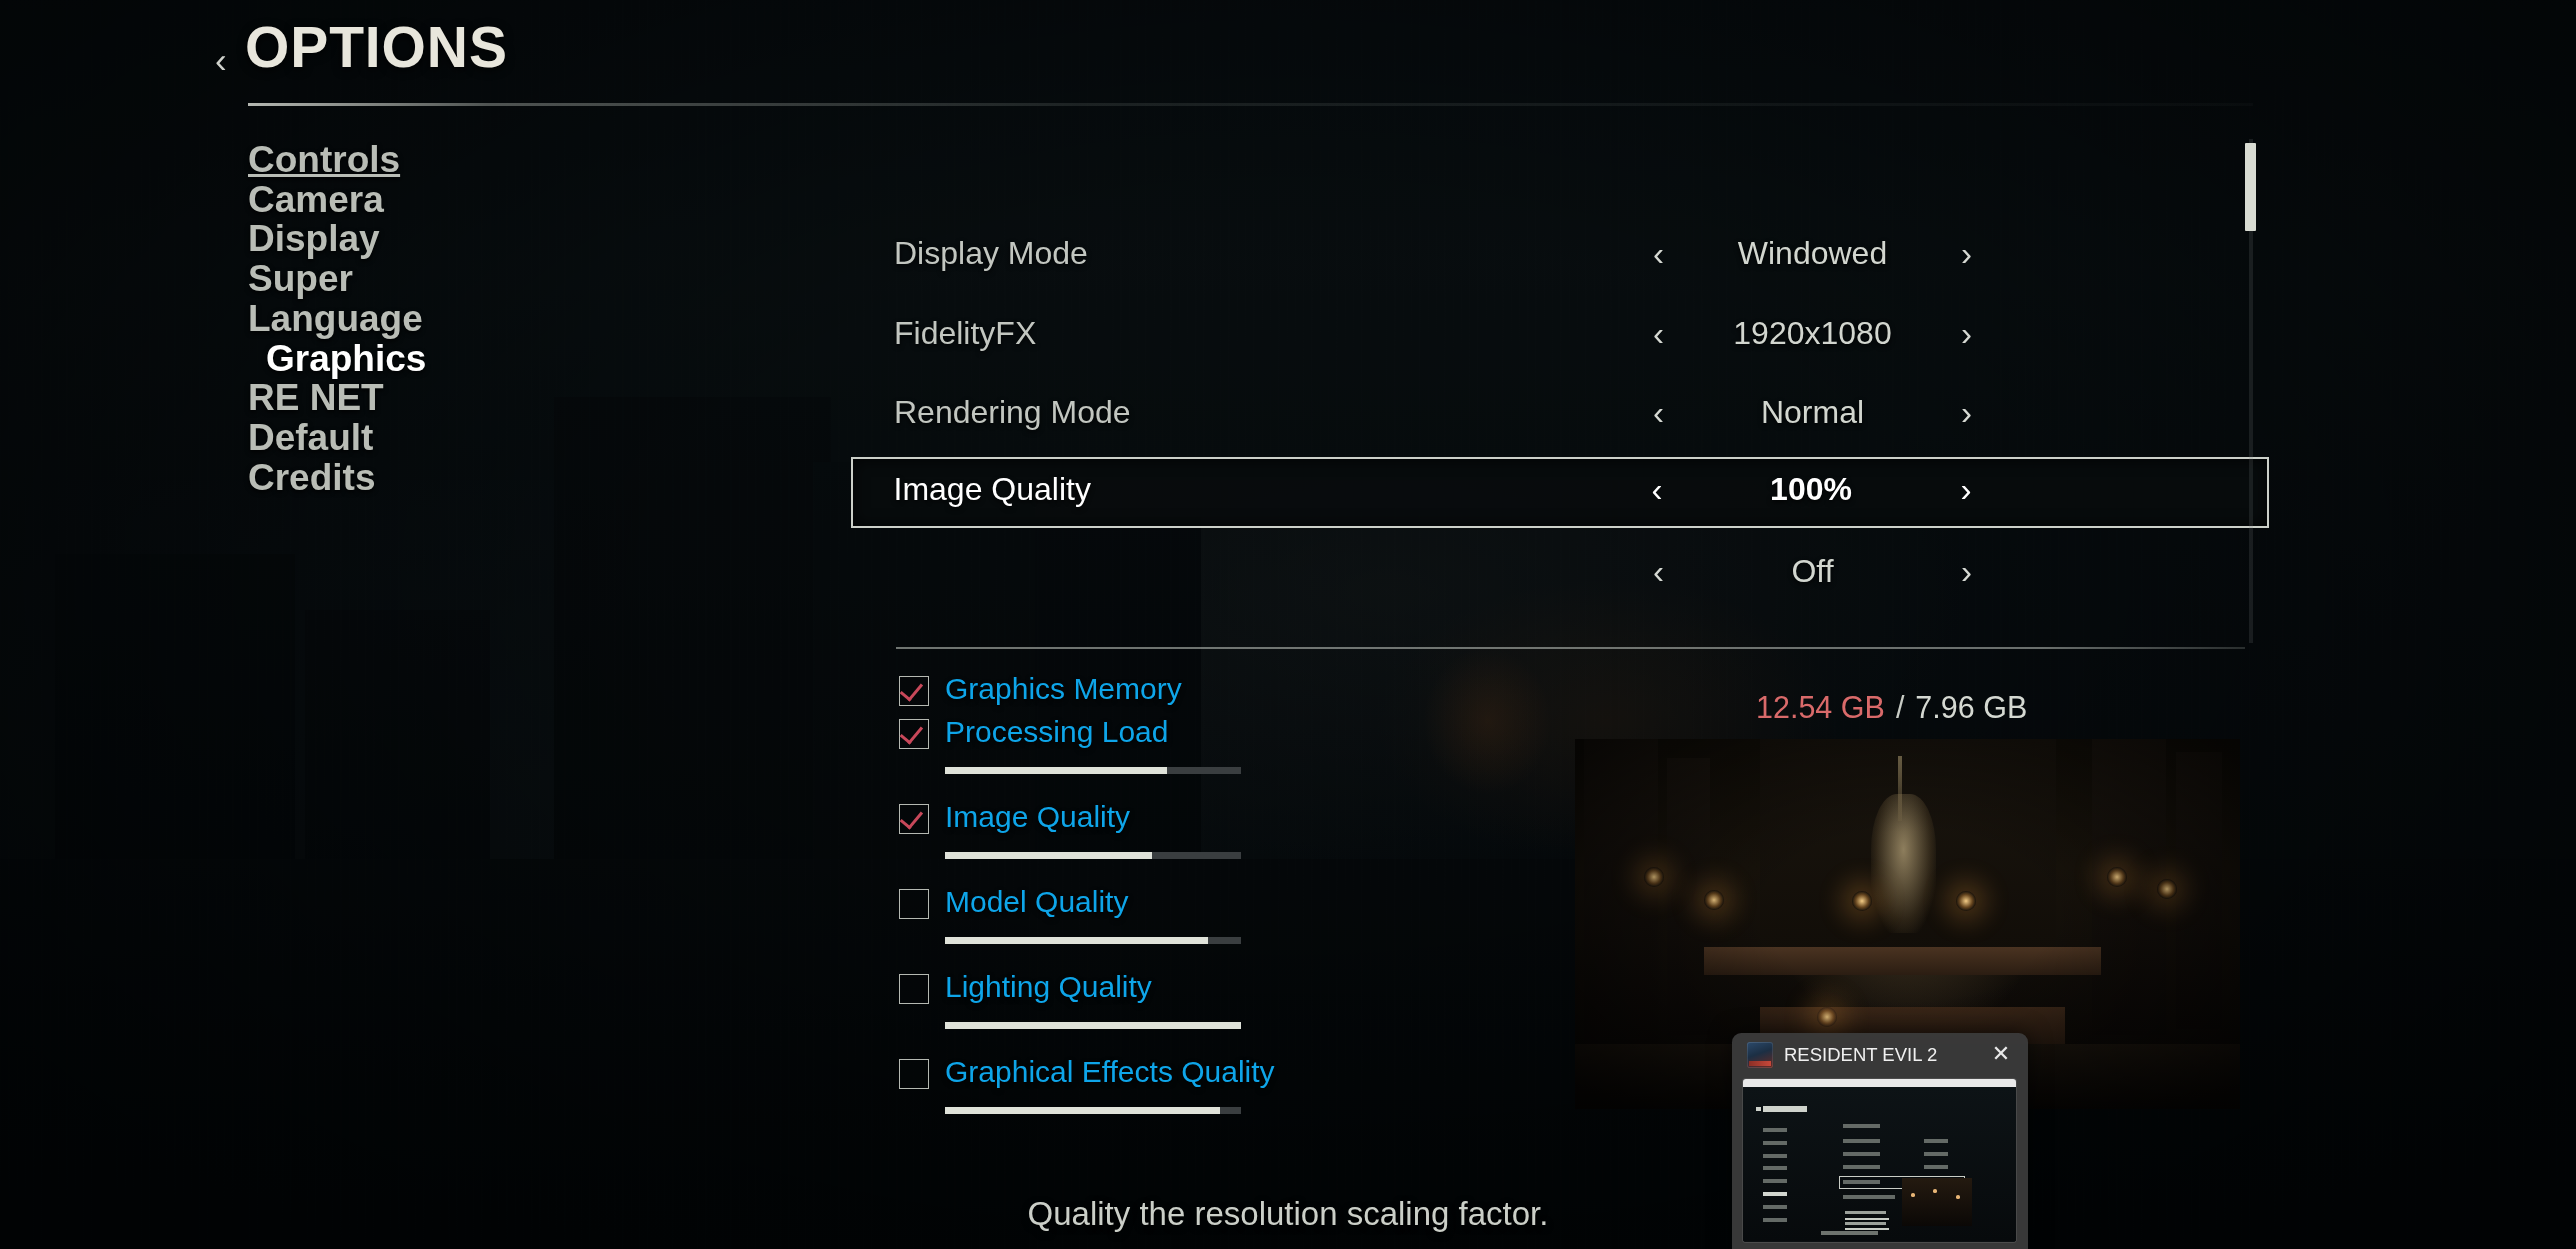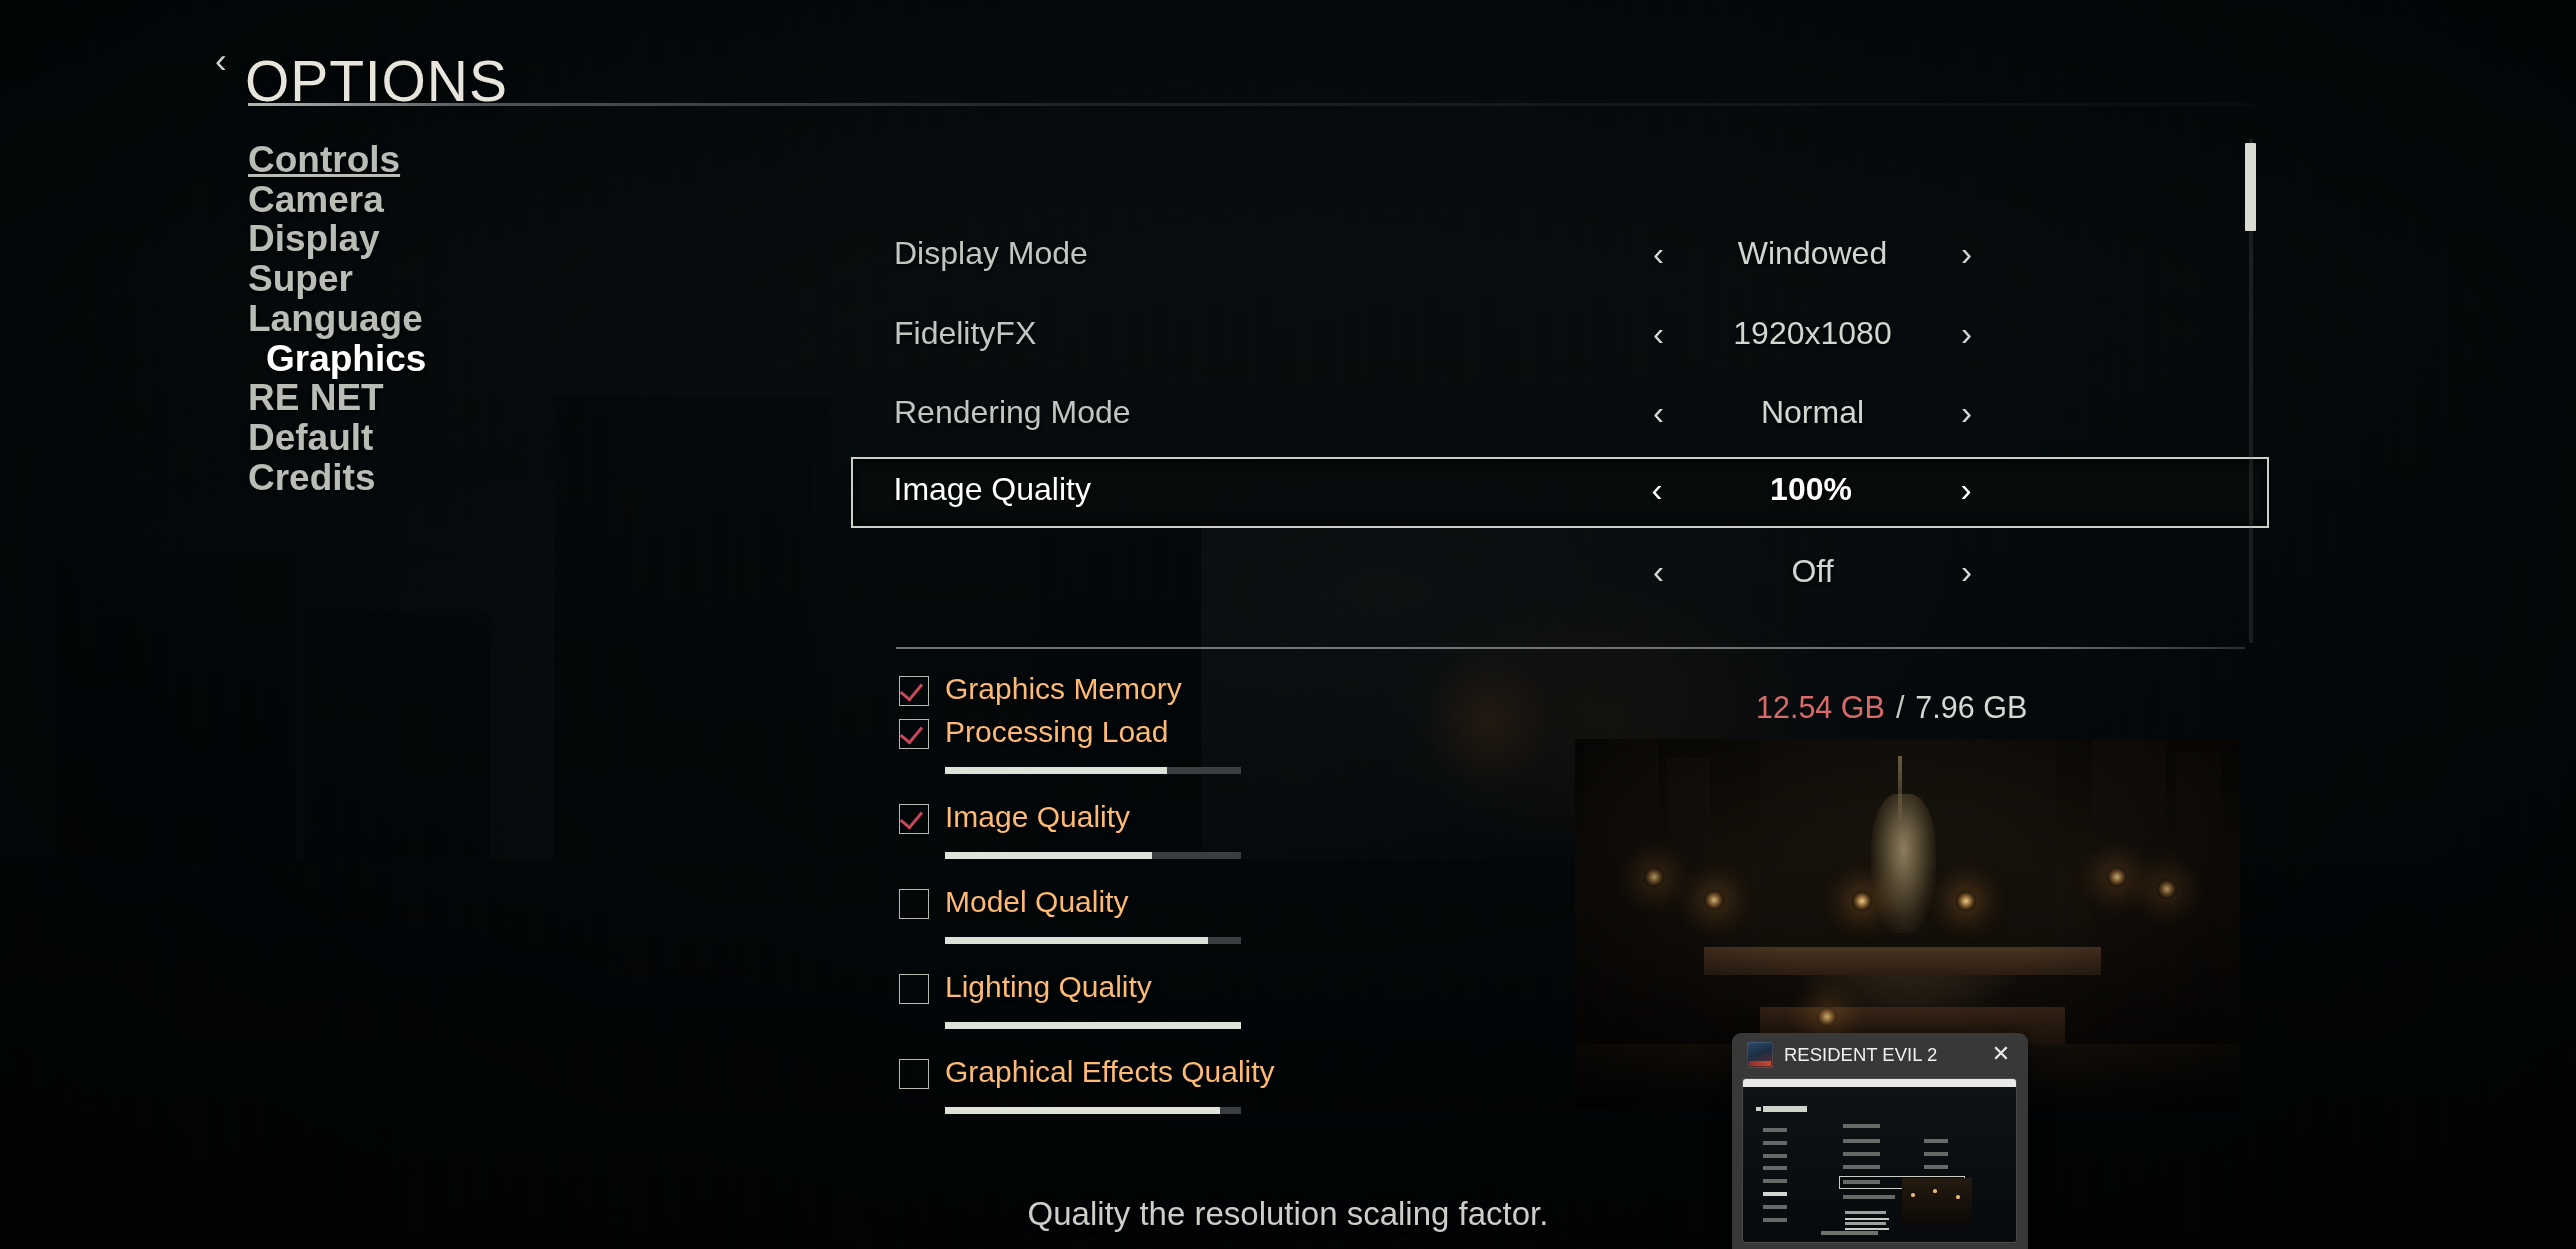--- a/index.html
+++ b/index.html
@@ -53,23 +53,22 @@
 
   
   #header{position:absolute;left:0;top:0;width:2576px;height:111px;}
   .back-chev{
     position:absolute;left:215px;top:42px;
     font-size:35px;line-height:35px;color:#cfd2cc;font-weight:400;
   }
   .page-title{
     position:absolute;left:245px;top:18.5px;
     font-size:57px;line-height:57px;letter-spacing:0.9px;
-    color:#e8e6dc;font-weight:400;
+    color:#e8e6dc;font-weight:700;
     text-shadow:0 1.8px 9.2px rgba(0,0,0,.9);
-    margin-top:34px;
   }
   .header-rule{
     position:absolute;left:248px;top:103px;width:2005px;height:2.8px;
     background:linear-gradient(90deg, rgba(225,228,220,.80) 0px, rgba(170,176,170,.45) 240px, rgba(120,130,126,.20) 832px, rgba(110,120,118,.10) 1571px, rgba(100,110,108,.05) 100%);
   }
 
   
   #sidebar{position:absolute;left:0;top:139px;width:739px;height:665px;}
   .side-item{
     position:absolute;left:248px;
@@ -144,21 +143,21 @@
     position:absolute;left:12px;top:1.8px;width:28px;height:28px;
     border:1.8px solid #b5b9b2;background:rgba(5,8,9,.55);
   }
   .chk-box.on::after{
     content:"";position:absolute;left:4.6px;top:1.8px;width:10.2px;height:17.6px;
     border-right:3.7px solid #c8485a;border-bottom:3.7px solid #c8485a;
     transform:rotate(40deg);
   }
   .chk-label{
     position:absolute;left:58px;top:-6.5px;
-    font-size:30px;line-height:41px;color:#fdba74;white-space:nowrap;
+    font-size:30px;line-height:41px;color:#0ea5e9;white-space:nowrap;
     text-shadow:0 1.8px 5.5px rgba(0,0,0,.85);
   }
   .meter{
     position:absolute;left:58px;width:296px;height:6.5px;
     background:#3a3e40;
   }
   .meter > i{display:block;height:6.5px;background:#dfe2d9;}
 
   
   #preview{

